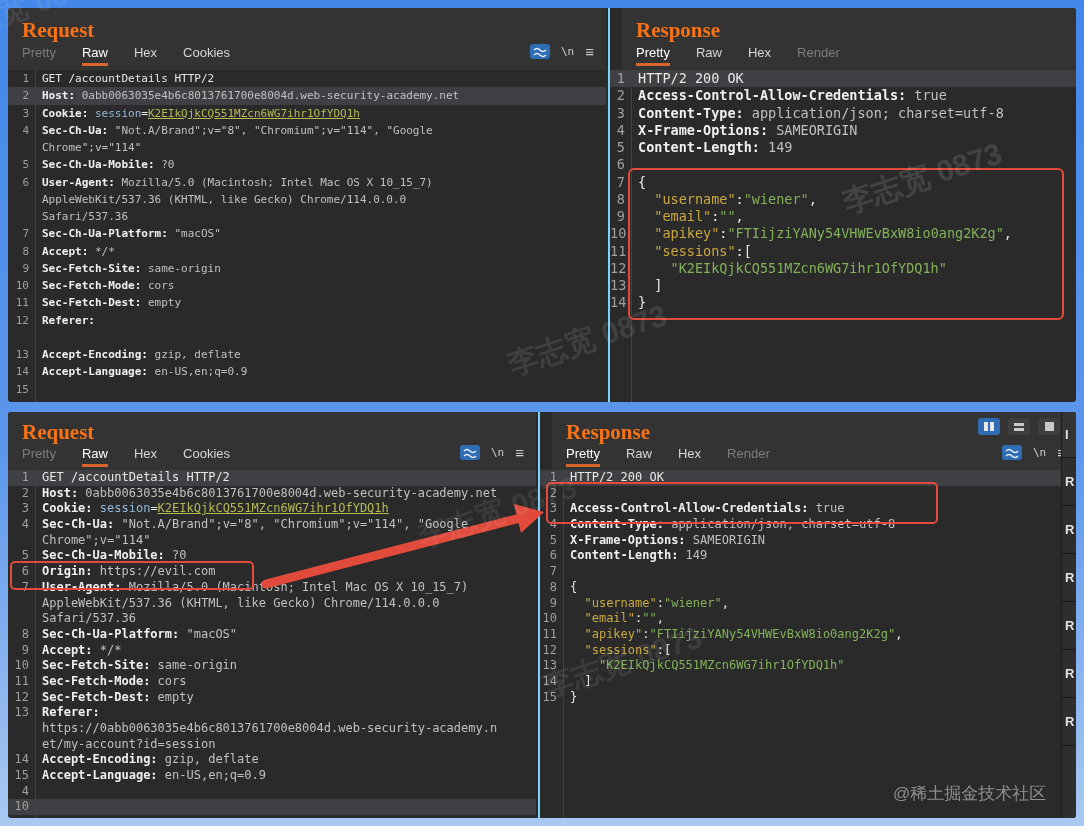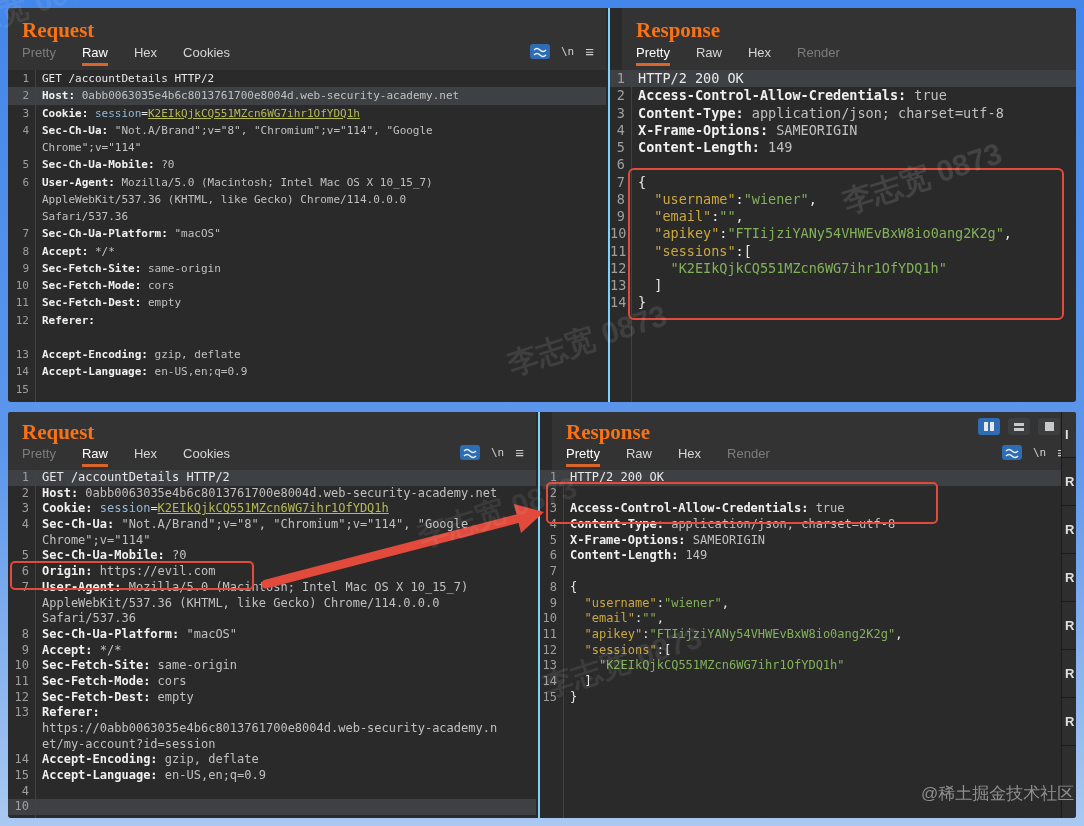--- a/index.html
+++ b/index.html
@@ -62,21 +62,21 @@
   .insp-cell{overflow:hidden;border-bottom:1px solid #1b1b1b;color:#e0e0e0;font-weight:bold;font-size:13px;
              display:flex;align-items:center;padding-left:3px;white-space:nowrap;}
   .insp-h{height:45px;background:#343434;} .insp-s{height:47px;}
   .wm{position:absolute;color:#d9d9d9;font-weight:bold;font-size:30px;white-space:nowrap;
       transform:rotate(-18deg);pointer-events:none;}
   .wm1{left:840px;top:158px;opacity:.14;}
   .wm2{left:505px;top:320px;opacity:.12;}
   .wm3{left:415px;top:492px;opacity:.09;}
   .wm4{left:540px;top:642px;opacity:.10;}
   .wm5{left:-62px;top:-12px;opacity:.10;}
-  .footer-wm{position:absolute;left:893px;top:782px;font-size:17px;color:#8f8f8f;pointer-events:none;margin-left:28px;}
+  .footer-wm{position:absolute;left:893px;top:782px;font-size:17px;color:#8f8f8f;pointer-events:none;}
 </style>
 </head>
 <body>
 
 <div class="page">
 
   <div class="shot" id="shot-top">
 
     <div class="pane" id="top-req" style="left:0;width:598px;">
       <div class="pane-header hdr-top">

